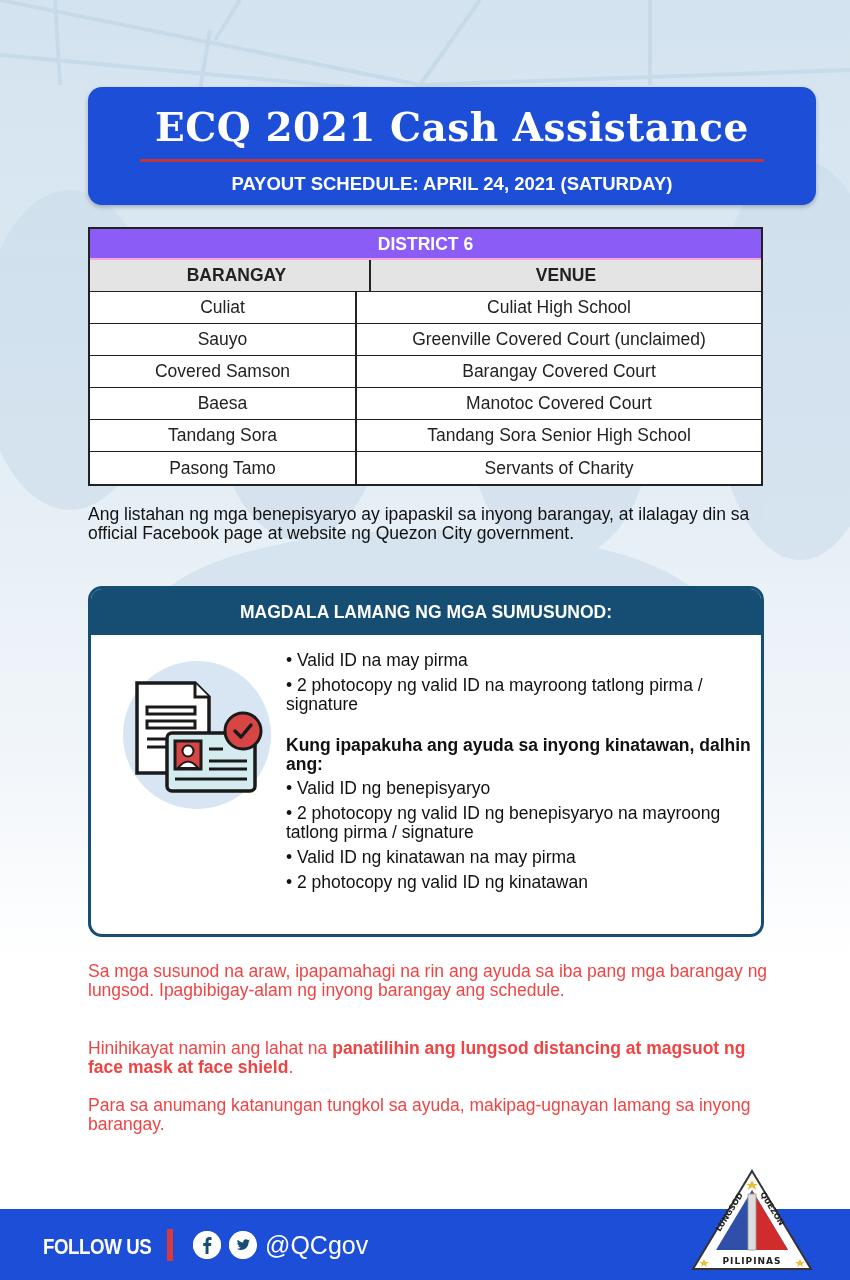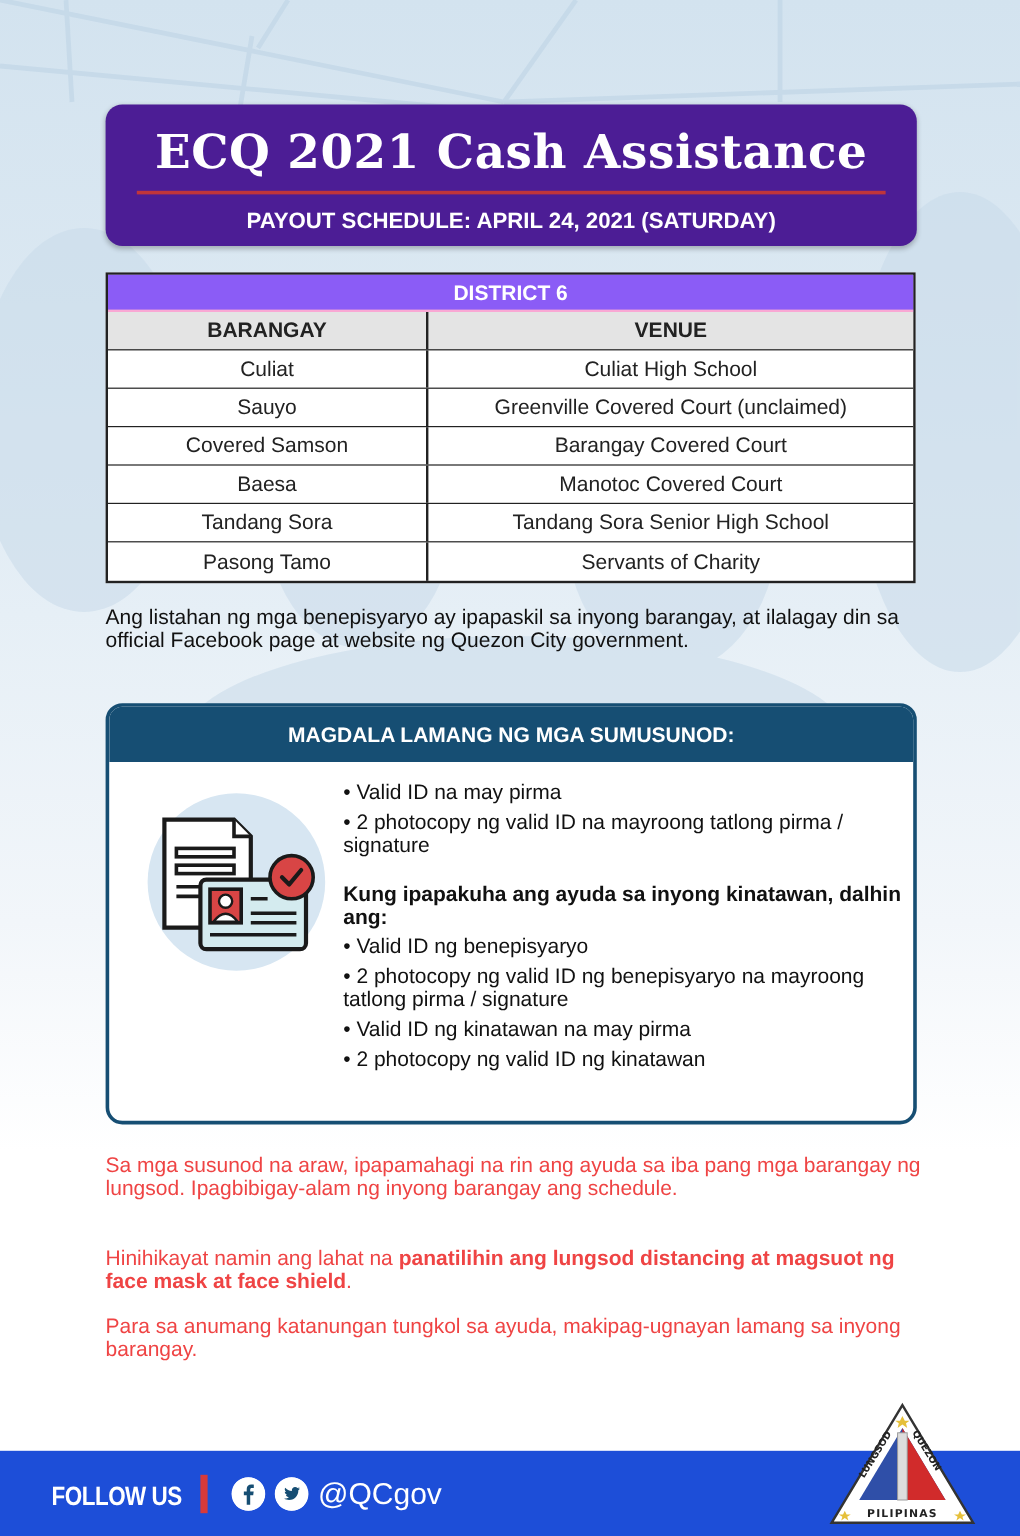--- a/index.html
+++ b/index.html
@@ -8,22 +8,22 @@
     font-family: "Liberation Sans", sans-serif;
     color: #1c1c1c;
     position: relative;
     background: linear-gradient(180deg, #d3e3ef 0%, #dbe8f2 20%, #e6eff6 40%, #f2f6fa 60%, #ffffff 75%, #ffffff 100%);
   }
   .bg-deco { position: absolute; inset: 0; pointer-events: none; overflow: hidden; }
   .bg-deco svg { width: 850px; height: 800px; }
 
   
   .banner {
-    position: absolute; left: 88px; top: 87px; width: 676px; height: 118px;
-    background: #4c1d95; border-radius: 14px;
+    position: absolute; left: 88px; top: 87px; width: 728px; height: 118px;
+    background: #1d4ed8; border-radius: 14px;
     box-shadow: 0 2px 4px rgba(0,0,0,0.25);
     text-align: center; color: #fff;
   }
   .banner .title {
     font-family: "DejaVu Serif", serif; font-weight: bold;
     font-size: 39px; letter-spacing: 0.5px; padding-top: 18px; line-height: 44px;
   }
   .banner .rule { width: 624px; height: 3px; background: #c0353b; margin: 10px auto 0; }
   .banner .subtitle {
     font-family: "Liberation Sans", sans-serif; font-weight: bold;
@@ -38,21 +38,21 @@
   }
   .district-title {
     background: #8b5cf6; color: #fff; font-weight: bold; font-size: 17.5px;
     text-align: center; height: 31px; line-height: 31px; border-bottom: 2px solid #f9a8d4;
   }
   .trow { display: flex; height: 32px; border-bottom: 1.5px solid #222; }
   .trow:last-child { border-bottom: none; }
   .trow .c1 { width: 267px; border-right: 2px solid #222; }
   .trow .c2 { flex: 1; }
   .trow .cell { display: flex; align-items: center; justify-content: center; font-size: 17.5px; color: #222; }
-  .trow.head { background: #e4e4e4; }
+  .trow.head { background: #e4e4e4; padding-left: 14px; }
   .trow.head .cell { font-weight: bold; }
 
   
   .intro {
     position: absolute; left: 88px; top: 505px; width: 680px;
     font-size: 17.5px; line-height: 19px; color: #111;
   }
 
   
   .reqbox {

